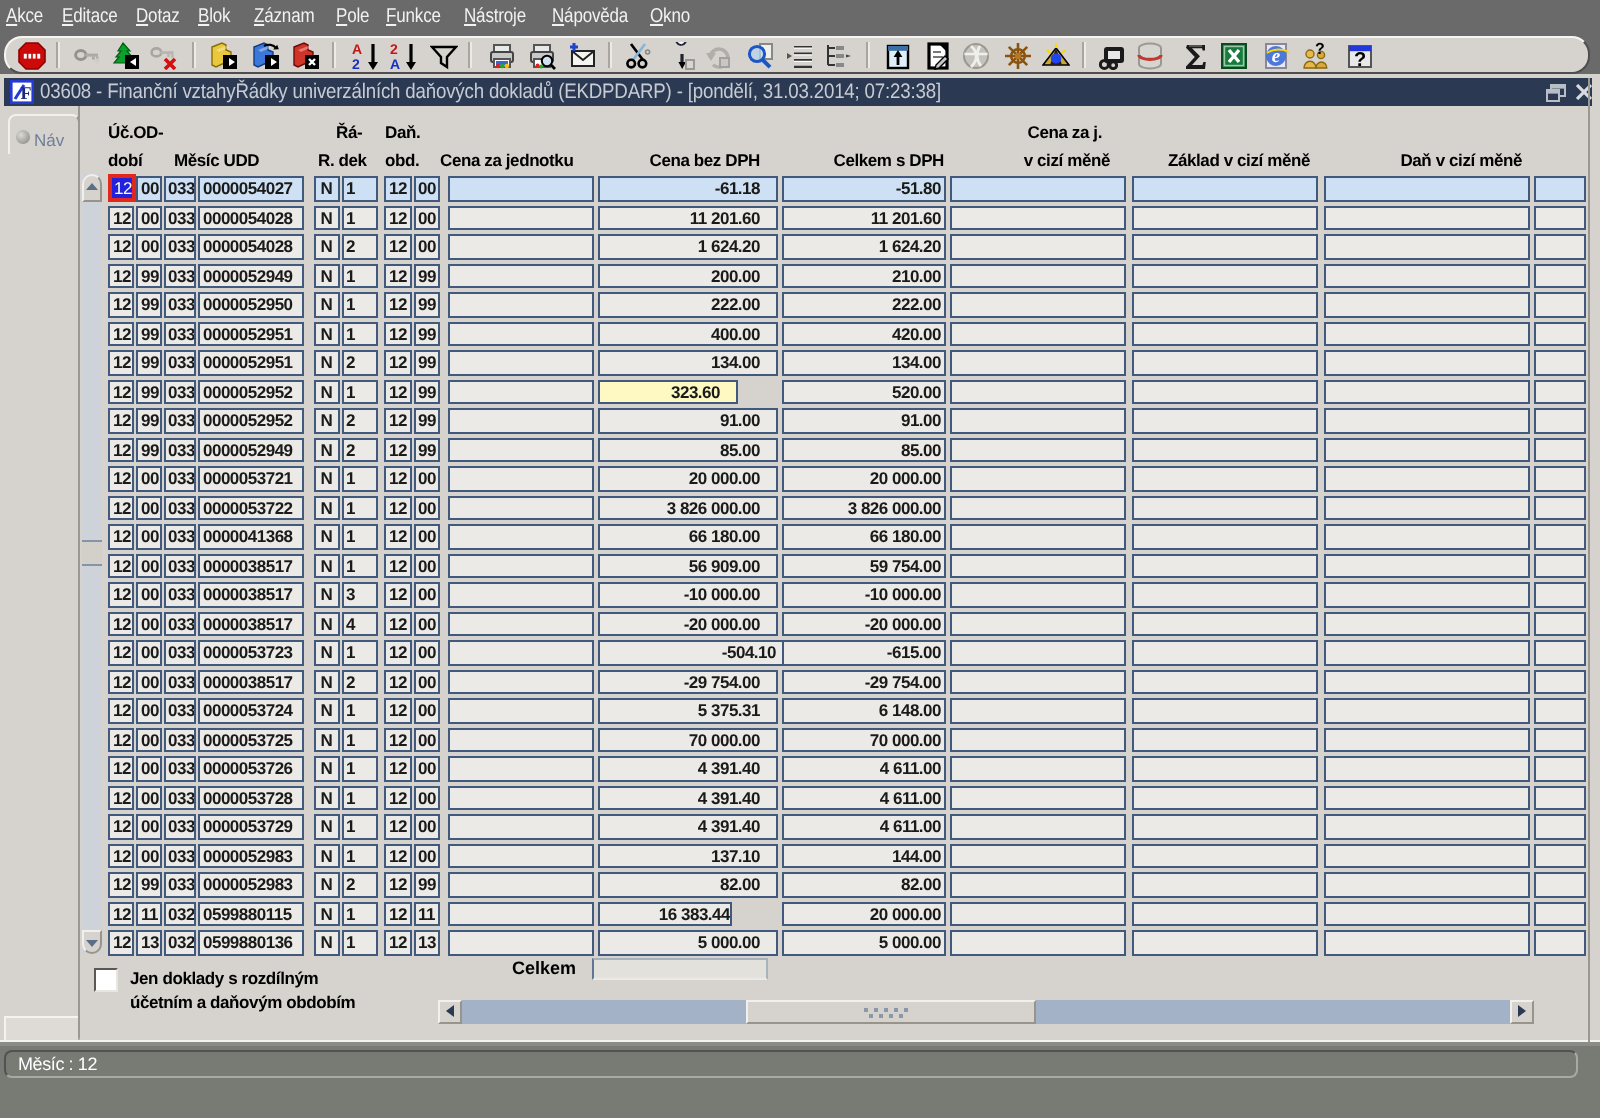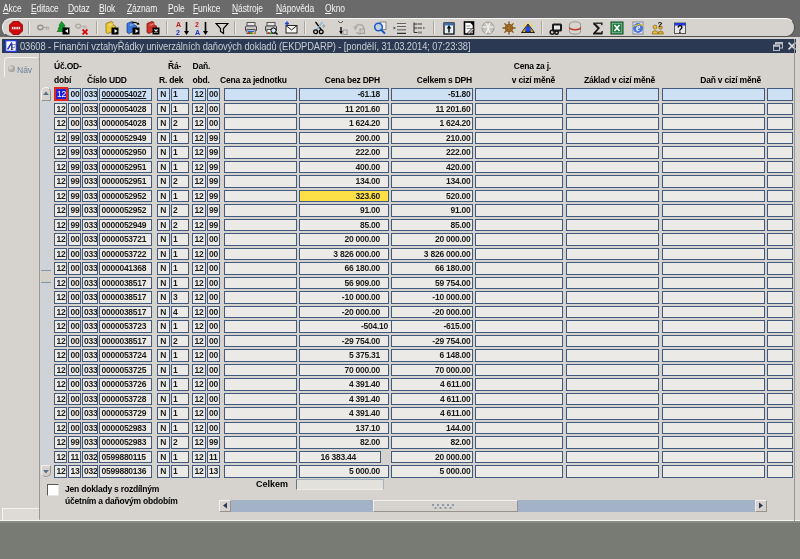--- a/index.html
+++ b/index.html
@@ -310,21 +310,21 @@
 <div style="position:absolute;left:0px;top:521px;width:800px;height:2px;background:#8a8c86;"></div>
 <div style="position:absolute;left:794px;top:39px;width:1px;height:482px;background:#9a9890;"></div>
 <div id="tabpanel">
     <div id="tab">
       <span class="ball"></span>
       <span class="lbl">Náv</span>
     </div>
   </div>
 <div class="h" style="left:54px;top:61px;">Úč.OD-</div>
 <div class="h" style="left:54px;top:74.5px;">dobí</div>
-<div class="h" style="left:87px;top:74.5px;">Číslo UDD</div>
+<div class="h" style="left:87px;top:74.5px;">Měsíc UDD</div>
 <div class="h" style="left:168px;top:61px;">Řá-</div>
 <div class="h" style="left:159px;top:74.5px;">R. dek</div>
 <div class="h" style="left:192.5px;top:61px;">Daň.</div>
 <div class="h" style="left:192.5px;top:74.5px;">obd.</div>
 <div class="h" style="left:220px;top:74.5px;">Cena za jednotku</div>
 <div class="h" style="left:180px;top:74.5px;width:200px;text-align:right;">Cena bez DPH</div>
 <div class="h" style="left:272px;top:74.5px;width:200px;text-align:right;">Celkem s DPH</div>
 <div class="h" style="left:351px;top:61px;width:200px;text-align:right;">Cena za j.</div>
 <div class="h" style="left:355px;top:74.5px;width:200px;text-align:right;">v cizí měně</div>
 <div class="h" style="left:455px;top:74.5px;width:200px;text-align:right;">Základ v cizí měně</div>
@@ -338,21 +338,21 @@
   <div class="b" style="position:absolute;left:0;top:183px;width:10px;height:13px;background:#d3d0c9;border-top:1px solid #8594a8;border-bottom:1px solid #8594a8;"></div>
   <div class="sbtn b" style="top:378px;height:12px;border-radius:0 0 5px 5px;">
       <svg width="8" height="12" viewBox="0 0 8 12">
         <polygon points="4,8.5 1,5 7,5" fill="#5a6e88"></polygon>
       </svg>
     </div>
 </div>
 <div class="cell sel" style="left:53.5px;top:87.0px;width:14px;height:14.2px;">12</div>
 <div class="cell" style="left:68px;top:88.0px;width:12.5px;height:12.6px;background:#cde0f4;">00</div>
 <div class="cell" style="left:81.5px;top:88.0px;width:16.5px;height:12.6px;background:#cde0f4;">033</div>
-<div class="cell" style="left:99px;top:88.0px;width:53px;height:12.6px;background:#cde0f4;text-decoration:underline;">0000054027</div>
+<div class="cell" style="left:99px;top:88.0px;width:53px;height:12.6px;background:#cde0f4;">0000054027</div>
 <div class="cell" style="left:157px;top:88.0px;width:12.5px;height:12.6px;background:#cde0f4;text-align:center;padding-left:0;">N</div>
 <div class="cell" style="left:170.5px;top:88.0px;width:18.5px;height:12.6px;background:#cde0f4;">1</div>
 <div class="cell" style="left:192px;top:88.0px;width:13.5px;height:12.6px;background:#cde0f4;">12</div>
 <div class="cell" style="left:206.5px;top:88.0px;width:13.5px;height:12.6px;background:#cde0f4;">00</div>
 <div class="cell" style="left:224px;top:88.0px;width:73px;height:12.6px;background:#cde0f4;"></div>
 <div class="cell num" style="left:299px;top:88.0px;width:90px;height:12.6px;background:#cde0f4;padding-right:8px;">-61.18</div>
 <div class="cell num" style="left:391px;top:88.0px;width:82px;height:12.6px;background:#cde0f4;padding-right:1.5px;">-51.80</div>
 <div class="cell" style="left:475px;top:88.0px;width:88px;height:12.6px;background:#cde0f4;"></div>
 <div class="cell" style="left:566px;top:88.0px;width:93px;height:12.6px;background:#cde0f4;"></div>
 <div class="cell" style="left:662px;top:88.0px;width:103px;height:12.6px;background:#cde0f4;"></div>
@@ -449,21 +449,21 @@
 <div class="cell" style="left:767px;top:175.0px;width:26px;height:12.6px;background:#eceae6;"></div>
 <div class="cell" style="left:54px;top:189.5px;width:13px;height:12.6px;background:#eceae6;">12</div>
 <div class="cell" style="left:68px;top:189.5px;width:12.5px;height:12.6px;background:#eceae6;">99</div>
 <div class="cell" style="left:81.5px;top:189.5px;width:16.5px;height:12.6px;background:#eceae6;">033</div>
 <div class="cell" style="left:99px;top:189.5px;width:53px;height:12.6px;background:#eceae6;">0000052952</div>
 <div class="cell" style="left:157px;top:189.5px;width:12.5px;height:12.6px;background:#eceae6;text-align:center;padding-left:0;">N</div>
 <div class="cell" style="left:170.5px;top:189.5px;width:18.5px;height:12.6px;background:#eceae6;">1</div>
 <div class="cell" style="left:192px;top:189.5px;width:13.5px;height:12.6px;background:#eceae6;">12</div>
 <div class="cell" style="left:206.5px;top:189.5px;width:13.5px;height:12.6px;background:#eceae6;">99</div>
 <div class="cell" style="left:224px;top:189.5px;width:73px;height:12.6px;background:#eceae6;"></div>
-<div class="cell num" style="left:299px;top:189.5px;width:90px;height:12.6px;background:#fde047;padding-right:8px;">323.60</div>
+<div class="cell num" style="left:299px;top:189.5px;width:70px;height:12.6px;background:#fef9c3;padding-right:8px;">323.60</div>
 <div class="cell num" style="left:391px;top:189.5px;width:82px;height:12.6px;background:#eceae6;padding-right:1.5px;">520.00</div>
 <div class="cell" style="left:475px;top:189.5px;width:88px;height:12.6px;background:#eceae6;"></div>
 <div class="cell" style="left:566px;top:189.5px;width:93px;height:12.6px;background:#eceae6;"></div>
 <div class="cell" style="left:662px;top:189.5px;width:103px;height:12.6px;background:#eceae6;"></div>
 <div class="cell" style="left:767px;top:189.5px;width:26px;height:12.6px;background:#eceae6;"></div>
 <div class="cell" style="left:54px;top:204.0px;width:13px;height:12.6px;background:#eceae6;">12</div>
 <div class="cell" style="left:68px;top:204.0px;width:12.5px;height:12.6px;background:#eceae6;">99</div>
 <div class="cell" style="left:81.5px;top:204.0px;width:16.5px;height:12.6px;background:#eceae6;">033</div>
 <div class="cell" style="left:99px;top:204.0px;width:53px;height:12.6px;background:#eceae6;">0000052952</div>
 <div class="cell" style="left:157px;top:204.0px;width:12.5px;height:12.6px;background:#eceae6;text-align:center;padding-left:0;">N</div>
@@ -719,21 +719,21 @@
 <div class="cell" style="left:767px;top:436.0px;width:26px;height:12.6px;background:#eceae6;"></div>
 <div class="cell" style="left:54px;top:450.5px;width:13px;height:12.6px;background:#eceae6;">12</div>
 <div class="cell" style="left:68px;top:450.5px;width:12.5px;height:12.6px;background:#eceae6;">11</div>
 <div class="cell" style="left:81.5px;top:450.5px;width:16.5px;height:12.6px;background:#eceae6;">032</div>
 <div class="cell" style="left:99px;top:450.5px;width:53px;height:12.6px;background:#eceae6;">0599880115</div>
 <div class="cell" style="left:157px;top:450.5px;width:12.5px;height:12.6px;background:#eceae6;text-align:center;padding-left:0;">N</div>
 <div class="cell" style="left:170.5px;top:450.5px;width:18.5px;height:12.6px;background:#eceae6;">1</div>
 <div class="cell" style="left:192px;top:450.5px;width:13.5px;height:12.6px;background:#eceae6;">12</div>
 <div class="cell" style="left:206.5px;top:450.5px;width:13.5px;height:12.6px;background:#eceae6;">11</div>
 <div class="cell" style="left:224px;top:450.5px;width:73px;height:12.6px;background:#eceae6;"></div>
-<div class="cell num" style="left:299px;top:450.5px;width:82px;height:12.6px;background:#eceae6;padding-right:24px;">16 383.44</div>
+<div class="cell num" style="left:299px;top:450.5px;width:67px;height:12.6px;background:#eceae6;padding-right:0;">16 383.44</div>
 <div class="cell num" style="left:391px;top:450.5px;width:82px;height:12.6px;background:#eceae6;padding-right:1.5px;">20 000.00</div>
 <div class="cell" style="left:475px;top:450.5px;width:88px;height:12.6px;background:#eceae6;"></div>
 <div class="cell" style="left:566px;top:450.5px;width:93px;height:12.6px;background:#eceae6;"></div>
 <div class="cell" style="left:662px;top:450.5px;width:103px;height:12.6px;background:#eceae6;"></div>
 <div class="cell" style="left:767px;top:450.5px;width:26px;height:12.6px;background:#eceae6;"></div>
 <div class="cell" style="left:54px;top:465.0px;width:13px;height:12.6px;background:#eceae6;">12</div>
 <div class="cell" style="left:68px;top:465.0px;width:12.5px;height:12.6px;background:#eceae6;">13</div>
 <div class="cell" style="left:81.5px;top:465.0px;width:16.5px;height:12.6px;background:#eceae6;">032</div>
 <div class="cell" style="left:99px;top:465.0px;width:53px;height:12.6px;background:#eceae6;">0599880136</div>
 <div class="cell" style="left:157px;top:465.0px;width:12.5px;height:12.6px;background:#eceae6;text-align:center;padding-left:0;">N</div>
@@ -772,13 +772,14 @@
           <rect x="78" y="3" width="2" height="2"></rect>
           <rect x="60.5" y="6" width="2" height="2"></rect>
           <rect x="65.5" y="6" width="2" height="2"></rect>
           <rect x="70.5" y="6" width="2" height="2"></rect>
           <rect x="75.5" y="6" width="2" height="2"></rect>
         </g>
       </svg>
     </div>
 </div>
 <div id="status">
+  <div class="sfield" style="top:2px;">Měsíc : 12</div>
 </div>
 
 </body></html>

